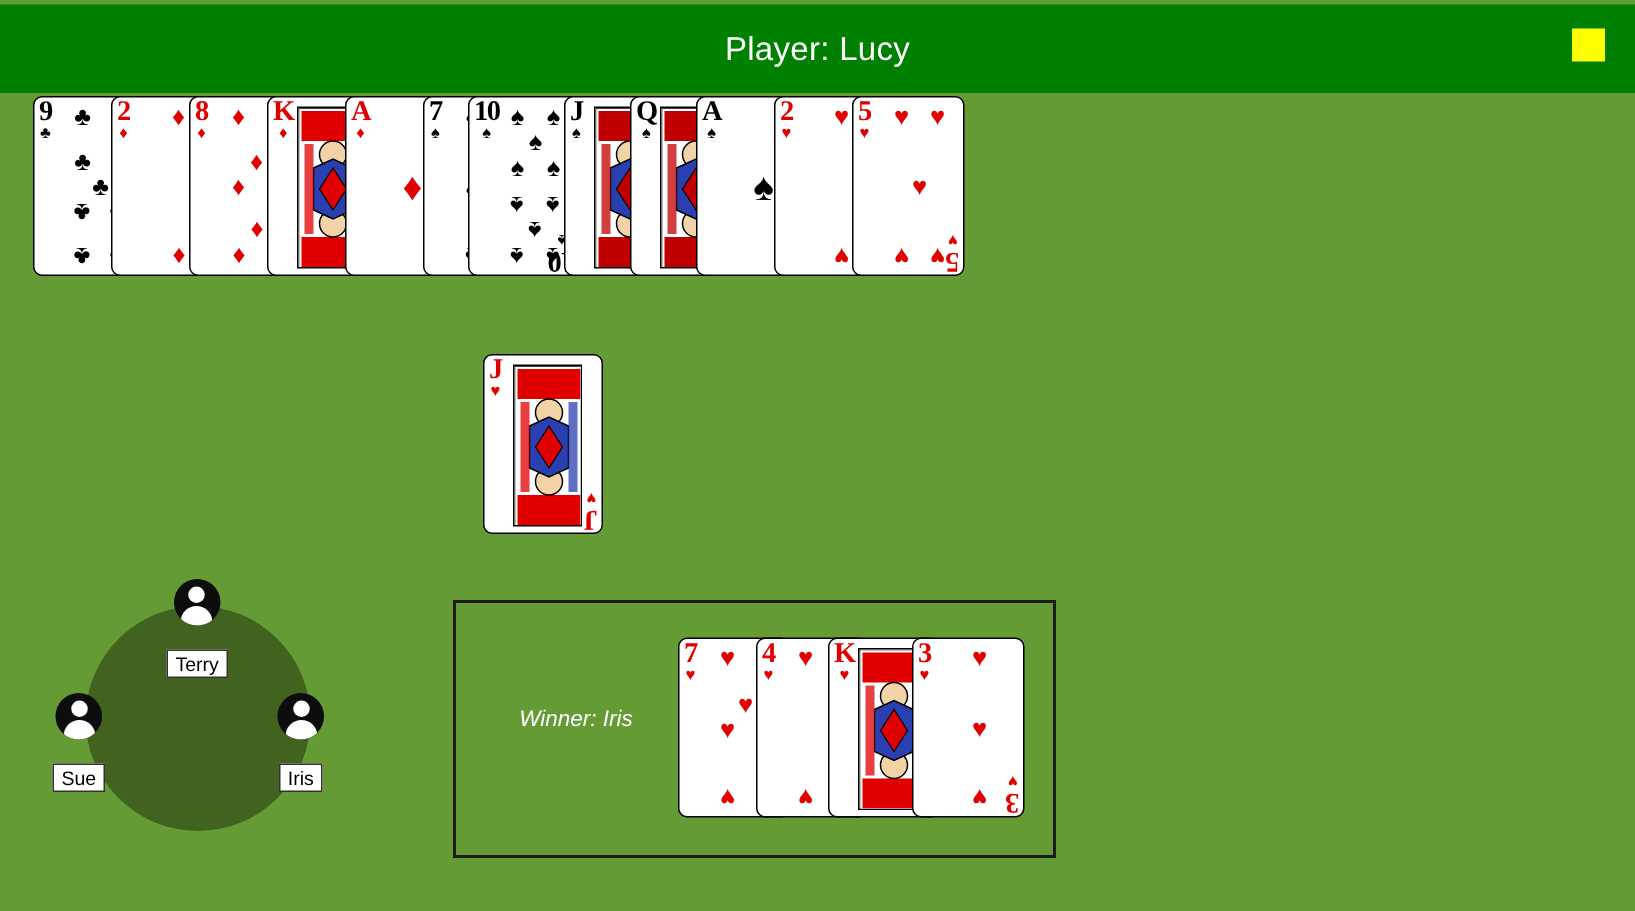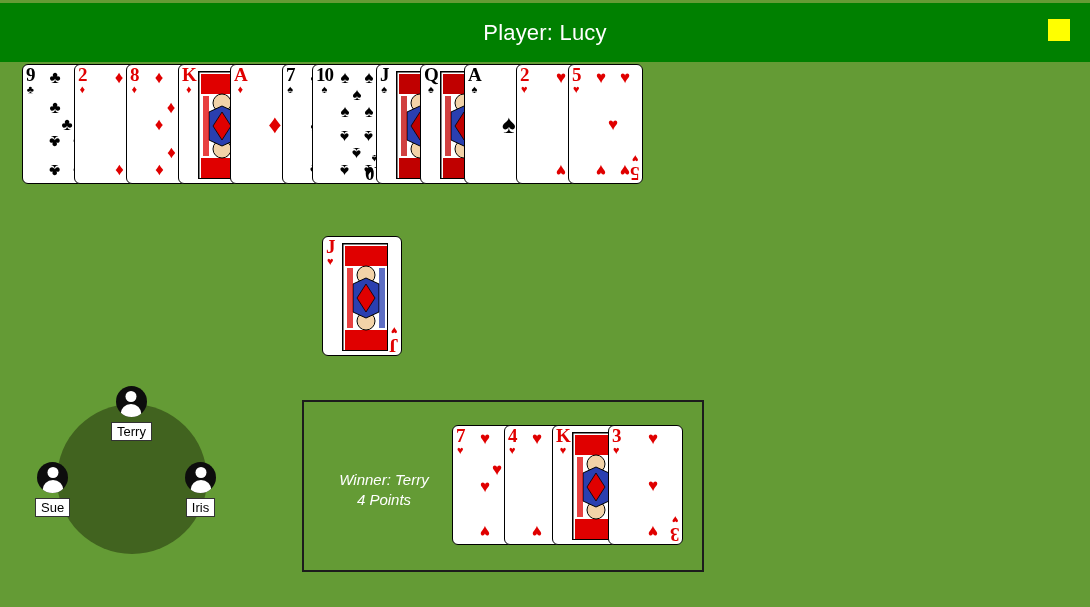--- a/index.html
+++ b/index.html
@@ -122,21 +122,21 @@
   }
   .avatar::after {
     content: "";
     position: absolute; left: 50%; top: 18px;
     transform: translateX(-50%);
     width: 21px; height: 16px;
     border-radius: 11px 11px 0 0;
     background: #ffffff;
   }
   .seat-name {
-    margin-top: 5px;
+    margin-top: 16px;
     background: #ffffff;
     color: #000000;
     border: 1px solid #333333;
     font-size: 13px;
     padding: 1px 5px;
     white-space: nowrap;
   }
   .seat-name.active {
     background: #6b8e23;
     color: #ffffff;
@@ -438,22 +438,21 @@
   <div class="seat" id="seat-right">
     <div class="avatar"></div>
     <div class="seat-name">Iris</div>
   </div>
 
 </div>
 
 <div id="last-trick-panel">
   <div id="last-trick-info">
     <div class="gap"></div>
-    <div>Winner: Terry</div>
-    <div>4 Points</div>
+    <div>Winner: Iris</div>
   </div>
 </div>
 <div id="last-trick-cards">
     <div class="card red" style="left: 452px; top: 425px;">
       <div class="corner tl">
         <div class="rank">7</div>
         <div class="suit">♥</div>
       </div>
       <div class="corner br">
         <div class="rank">7</div>

